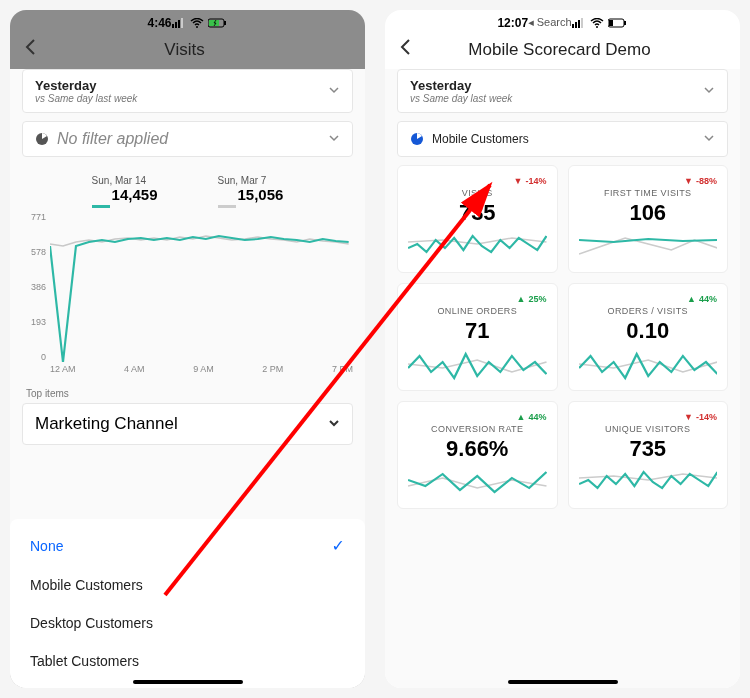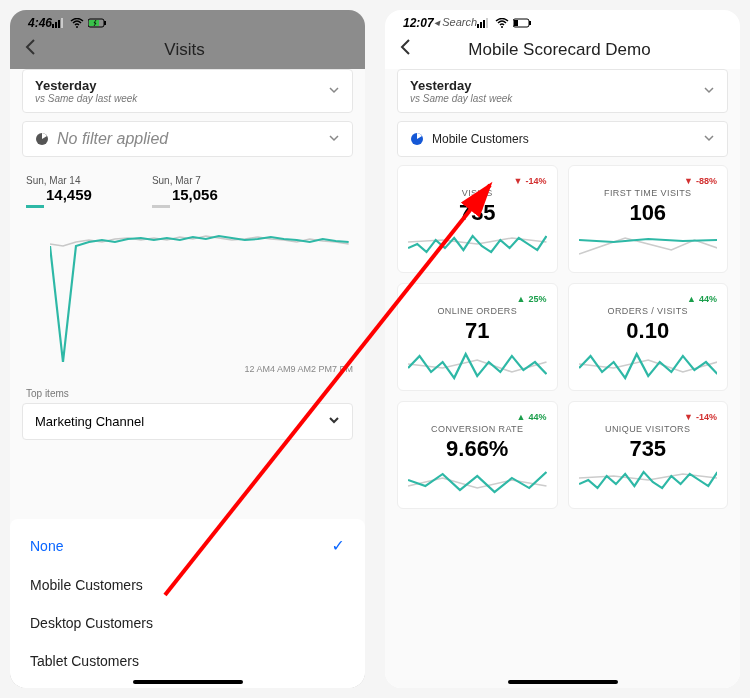--- a/index.html
+++ b/index.html
@@ -1,46 +1,46 @@
 <!DOCTYPE html>
 <html><head>
 <meta charset="utf-8">
 <style>
   * { box-sizing: border-box; margin: 0; padding: 0; font-family: -apple-system, BlinkMacSystemFont, "Segoe UI", sans-serif; }
   body { background: #f5f5f5; width: 750px; height: 698px; position: relative; display: flex; gap: 20px; padding: 10px; }
   .phone { background: #fff; border-radius: 16px; flex: 1; position: relative; overflow: hidden; display: flex; flex-direction: column; }
-  .status-bar { display: flex; justify-content: flex-start; align-items: center; padding: 6px 18px 0; font-size: 12px; font-weight: 600; font-style: italic; }
+  .status-bar { display: flex; justify-content: center; align-items: center; padding: 6px 18px 0; font-size: 12px; font-weight: 600; }
   .status-left { display: flex; flex-direction: row; }
   .status-back { font-size: 11px; color: #555; font-weight: 400; }
   .status-right { display: flex; gap: 4px; align-items: center; }
   .nav { display: flex; align-items: center; padding: 8px 14px; }
   .nav .title { flex: 1; text-align: center; font-size: 17px; font-weight: 500; color: #222; margin-right: 20px; }
   .back-chev { font-size: 20px; color: #333; }
   .body-area { flex: 1; padding: 0 12px 12px; background: #fafafa; overflow: hidden; }
   .card { background: #fff; border: 1px solid #e6e6e6; border-radius: 4px; margin-bottom: 8px; }
   .date-row { display: flex; justify-content: space-between; align-items: center; padding: 8px 12px; }
   .date-main { font-size: 13px; font-weight: 700; color: #222; }
   .date-sub { font-size: 10px; color: #777; font-style: italic; }
   .filter-row { display: flex; align-items: center; gap: 8px; padding: 8px 12px; }
   .filter-label { font-size: 16px; color: #555; flex: 1; }
   .filter-icon { width: 14px; height: 14px; }
   .drop-chev svg { width: 12px; height: 12px; }
 
   
-  .chart-head { display: flex; gap: 60px; padding: 10px 4px 4px; font-size: 10px; color: #555; }
+  .chart-head { display: flex; gap: 60px; padding: 10px 4px 4px; font-size: 10px; color: #555; justify-content: center; }
   .chart-head .col b { display: block; font-size: 15px; color: #000; margin-left: 20px; }
   .chart-head .col .under { width: 18px; height: 3px; margin-top: 2px; }
   .teal { background: #2eb8a6; }
   .grey { background: #ccc; }
   .chart-wrap { position: relative; height: 150px; padding-left: 28px; }
   .ylabels { position: absolute; left: 0; top: 0; height: 100%; width: 26px; display: flex; flex-direction: column; justify-content: space-between; font-size: 9px; color: #888; text-align: right; padding-right: 2px; }
   .chart-svg { width: 100%; height: 100%; }
-  .xlabels { display: flex; justify-content: flex-end; font-size: 9px; color: #888; padding: 2px 0 6px 28px; }
+  .xlabels { display: flex; justify-content: space-between; font-size: 9px; color: #888; padding: 2px 0 6px 28px; }
   .section-lbl { font-size: 10px; color: #777; padding: 8px 4px 4px; }
-  .dropdown { display: flex; justify-content: space-between; align-items: center; padding: 10px 12px; font-size: 13px; background: #fff; border: 1px solid #e6e6e6; border-radius: 4px; }
+  .dropdown { display: flex; justify-content: space-between; align-items: center; padding: 10px 12px; font-size: 17px; background: #fff; border: 1px solid #e6e6e6; border-radius: 4px; }
 
   
   .dim { position: absolute; inset: 0; background: rgba(0,0,0,0.45); }
   .sheet { position: absolute; left: 0; right: 0; bottom: 0; background: #fff; border-radius: 8px 8px 0 0; padding: 6px 0 8px; }
   .sheet .opt { padding: 11px 20px; font-size: 14px; color: #222; display: flex; justify-content: space-between; align-items: center; text-align: right; }
   .sheet .opt.selected { color: #0a66ff; }
   .check { color: #0a66ff; font-size: 16px; }
   .home-bar { position: absolute; bottom: 4px; left: 50%; transform: translateX(-50%); width: 110px; height: 4px; background: #000; border-radius: 3px; }
 
   
@@ -125,20 +125,27 @@
         <div class="under teal"></div>
       </div>
       <div class="col">
         <span>Sun, Mar 7</span>
         <b>15,056</b>
         <div class="under grey"></div>
       </div>
     </div>
 
     <div class="chart-wrap">
+      <div class="ylabels">
+        <span>771</span>
+        <span>578</span>
+        <span>386</span>
+        <span>193</span>
+        <span>0</span>
+      </div>
       <svg class="chart-svg" viewBox="0 0 280 150" preserveAspectRatio="none">
         <polyline points="0,32 12,34 24,30 36,28 48,30 60,27 72,26 84,28 96,26 108,28 120,25 132,27 144,24 156,26 168,28 180,27 192,25 204,27 216,28 228,30 240,27 252,29 264,30 276,32" fill="none" stroke="#c8c8c8" stroke-width="1.5"></polyline>
         <polyline points="0,34 12,150 24,34 36,30 48,28 60,30 72,27 84,26 96,28 108,26 120,28 132,25 144,27 156,24 168,26 180,28 192,27 204,25 216,27 228,28 240,30 252,27 264,29 276,30" fill="none" stroke="#2eb8a6" stroke-width="2"></polyline>
       </svg>
     </div>
     <div class="xlabels">
       <span>12 AM</span>
       <span>4 AM</span>
       <span>9 AM</span>
       <span>2 PM</span>

